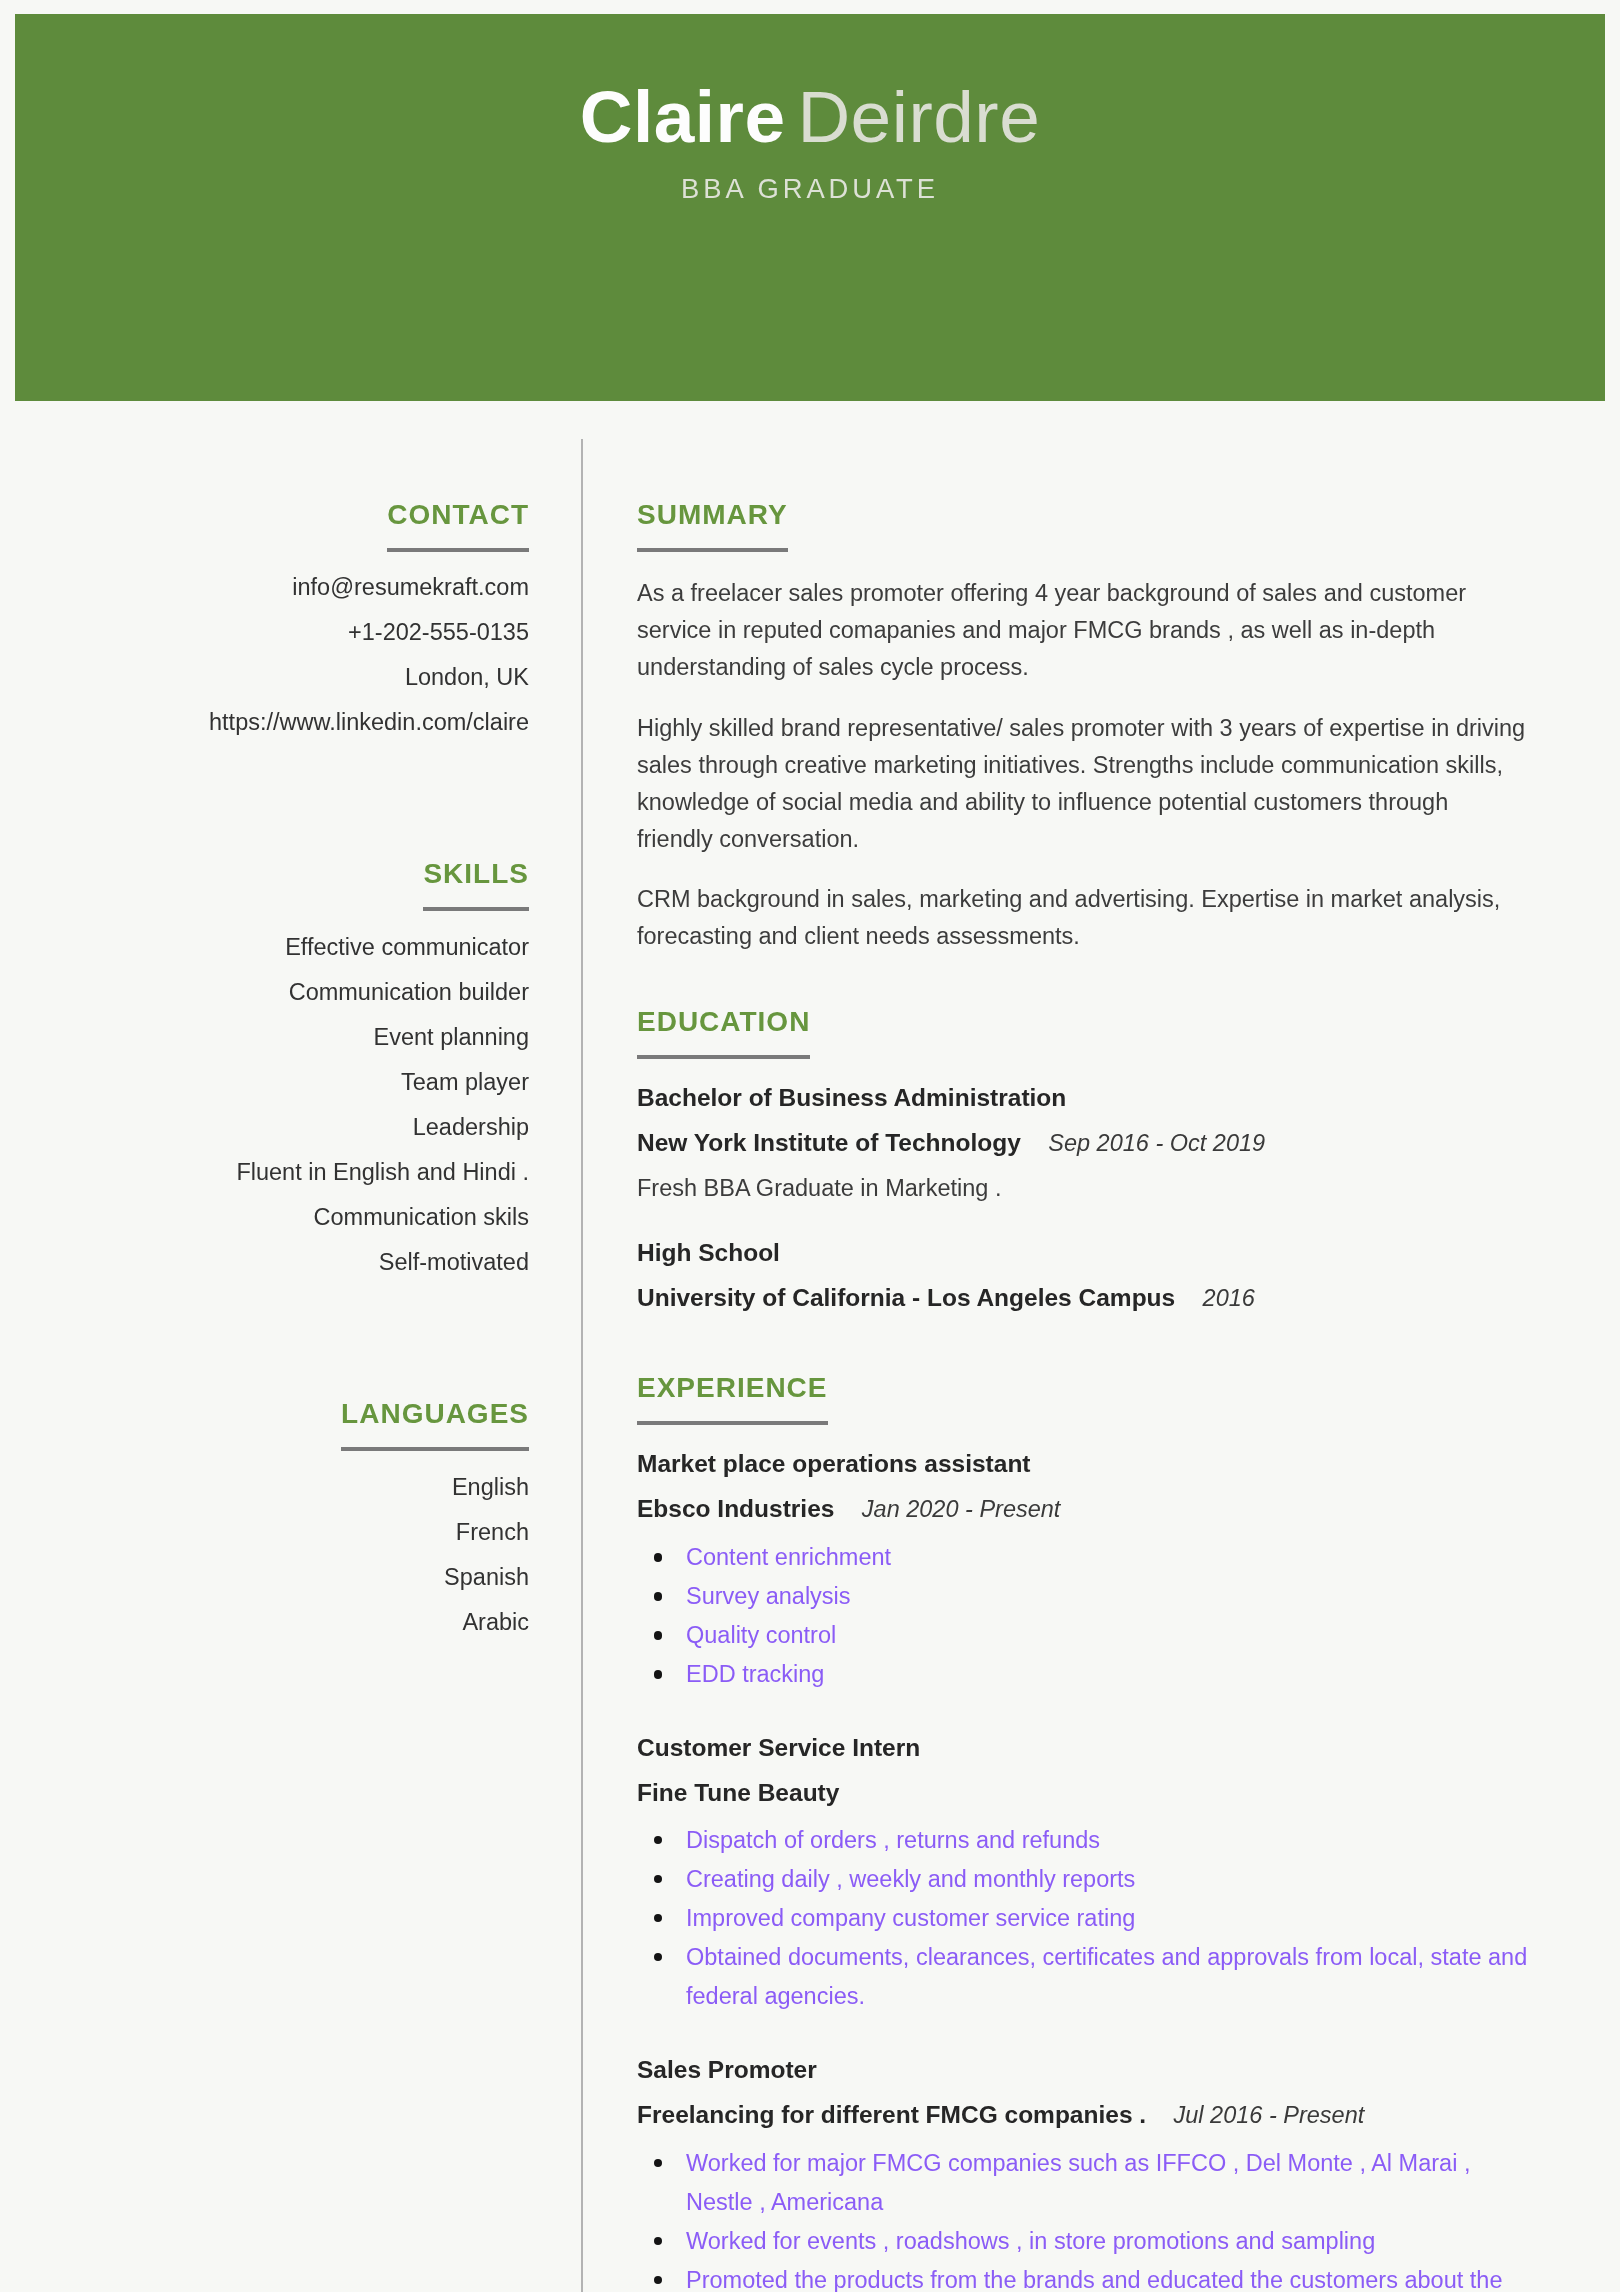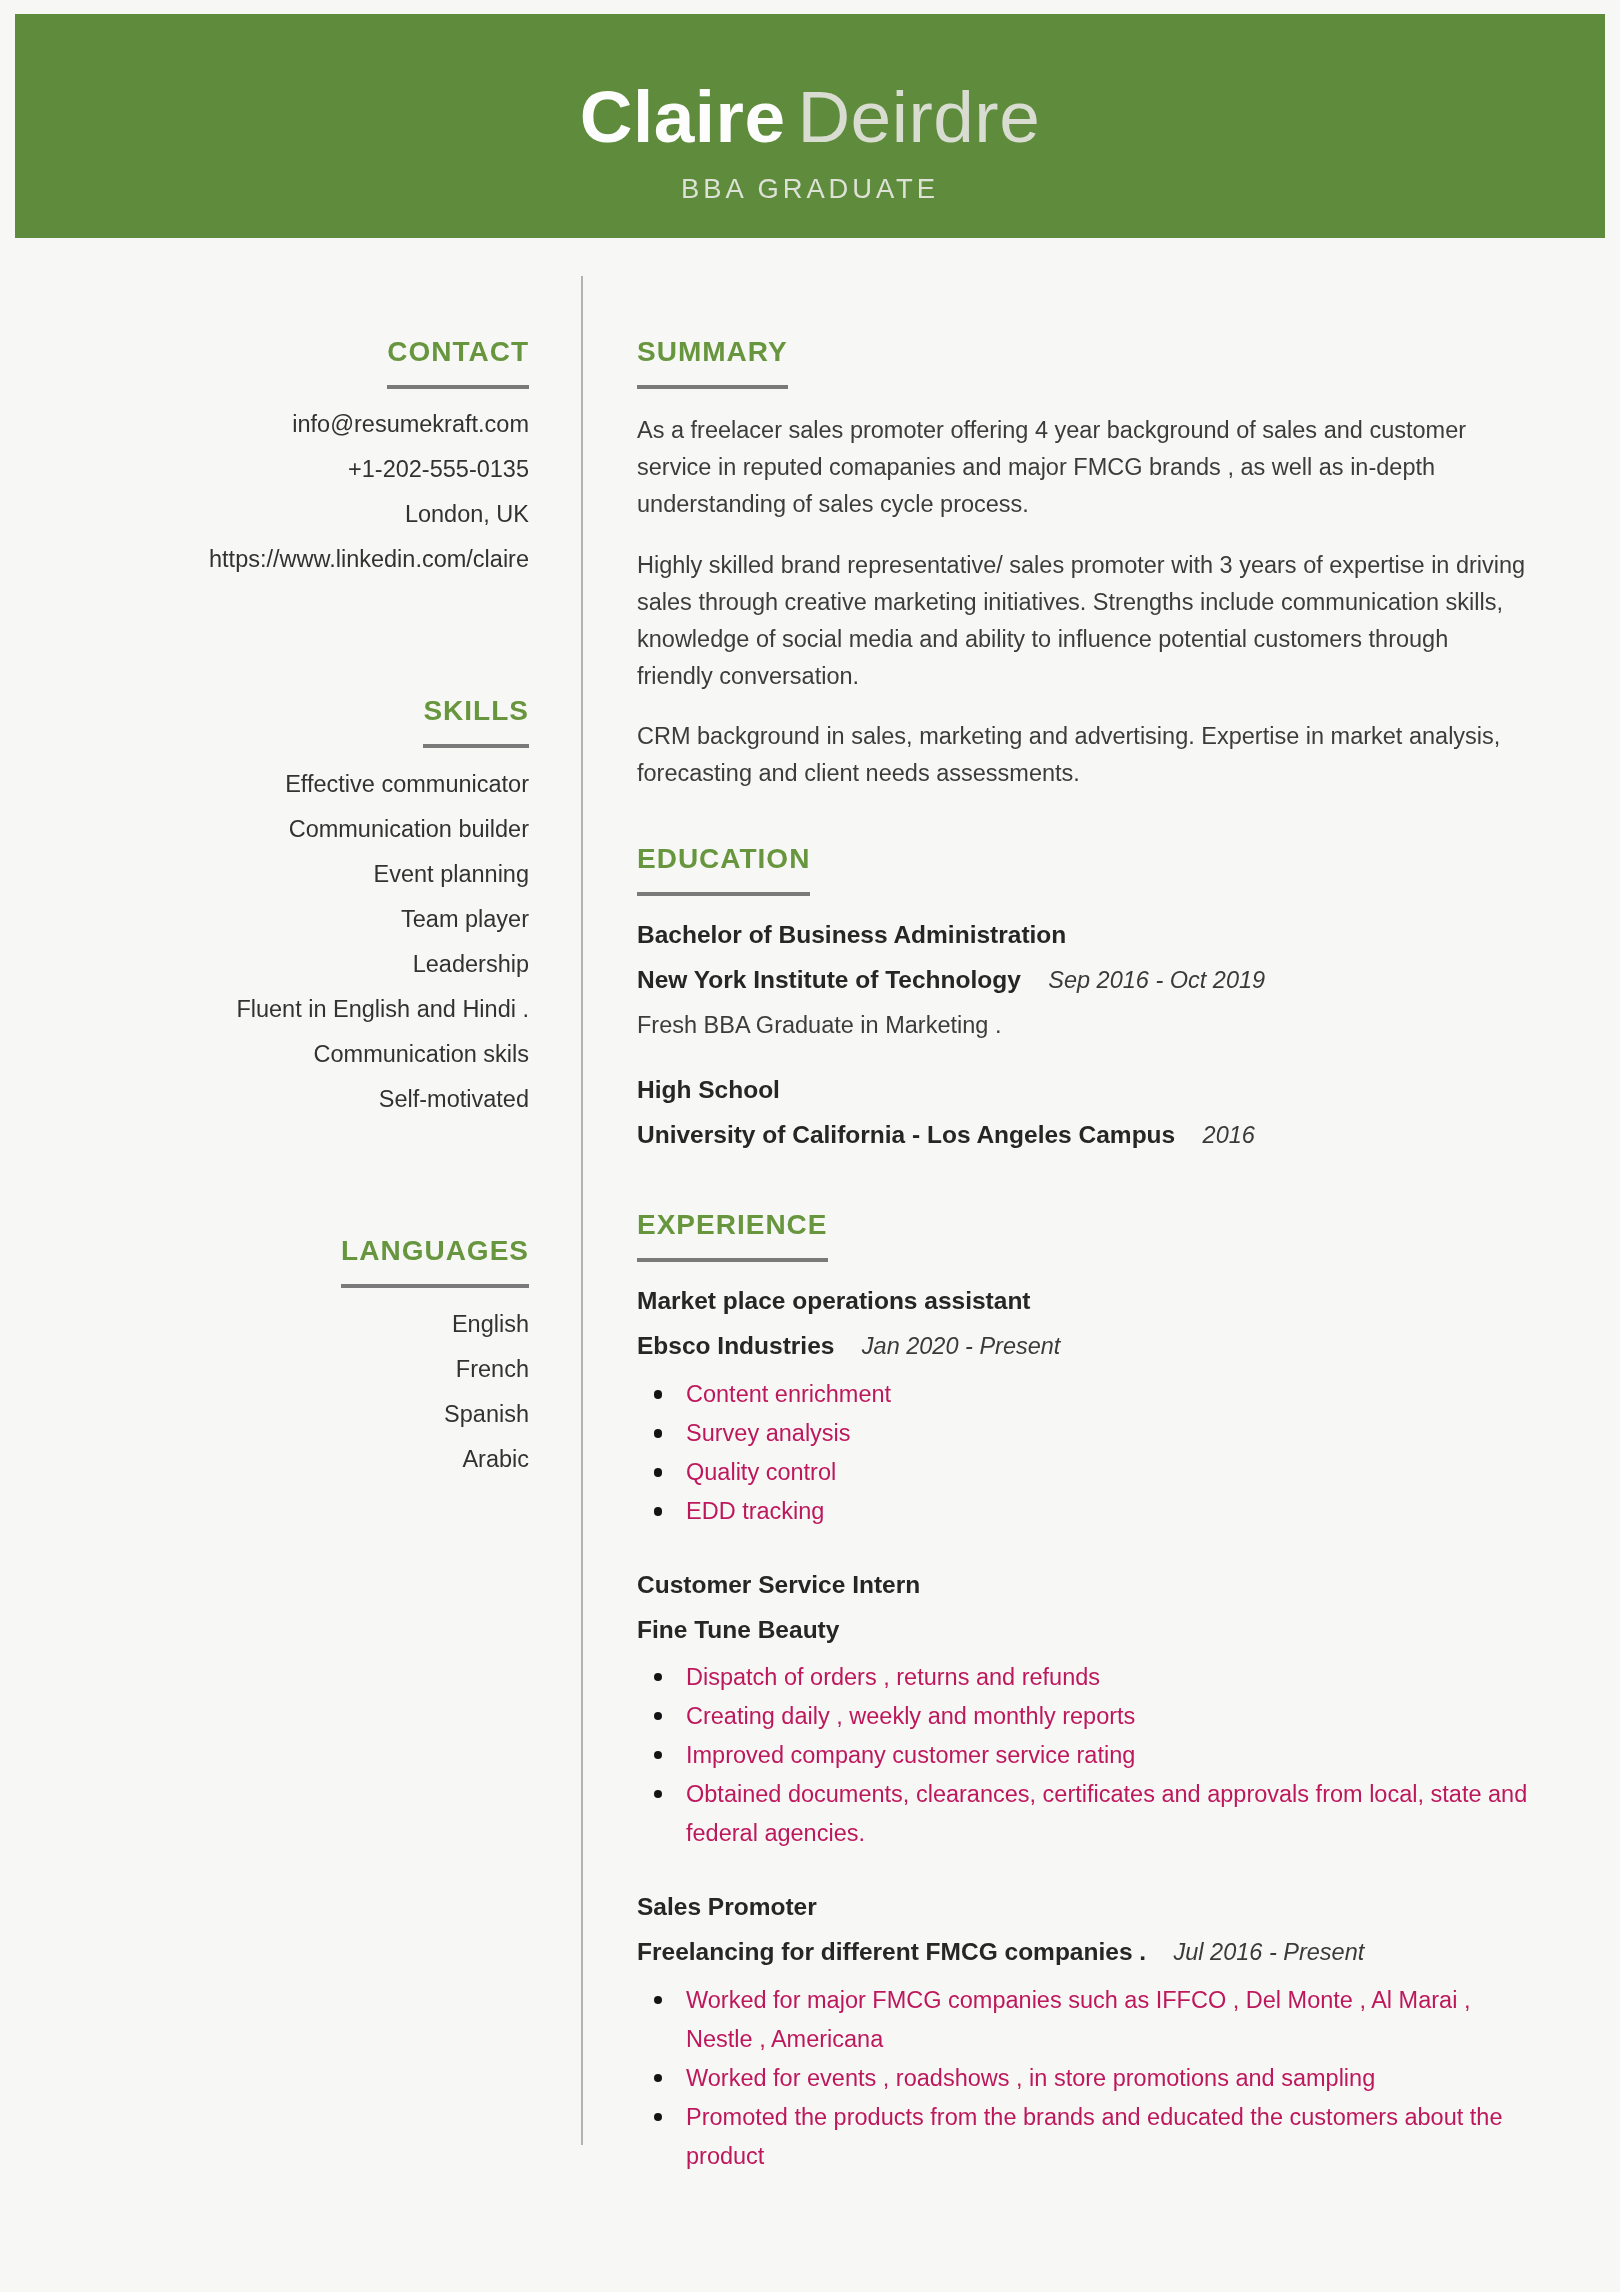--- a/index.html
+++ b/index.html
@@ -8,21 +8,21 @@
     background:#f7f8f5;
     font-family:"Liberation Sans","DejaVu Sans",sans-serif;
     color:#3c3c3c;
     -webkit-font-smoothing:antialiased;
   }
   .page { position:relative; width:1620px; min-height:2293px; overflow:hidden; }
 
   
   .banner {
     margin:13.7px 14.7px 0 14.7px;
-    height:224px;
+    height:387px;
     background:#5e8b3c;
     text-align:center;
   }
   .name { padding-top:63px; font-size:73px; line-height:1.1; letter-spacing:0.5px; }
   .name .first { font-weight:700; color:#fdfdfd; }
   .name .last  { font-weight:400; color:#d9ddd1; margin-left:11.8px; }
   .banner-subtitle {
     margin-top:15.7px; font-size:27.4px; letter-spacing:3.9px;
     color:#dde1d6; font-weight:400;
   }
@@ -58,21 +58,21 @@
 
   .entry { margin-top:19.6px; font-size:24.5px; line-height:45px; }
   .entry:first-of-type { margin-top:15.7px; }
   .bold-line { font-weight:700; color:#262626; }
   .date { font-style:italic; font-weight:400; color:#3a3a3a; font-size:23.5px; margin-left:27.4px; }
   .note { font-size:23.5px; color:#3c3c3c; }
 
   .job { margin-top:31px; }
   .job:first-of-type { margin-top:15.7px; }
   .job-head { font-size:24.5px; line-height:45px; font-weight:700; color:#262626; }
-  .bullets { list-style:none; margin:5.9px 0 0; padding:0; font-size:23.5px; line-height:39px; color:#be185d; }
+  .bullets { list-style:none; margin:5.9px 0 0; padding:0; font-size:23.5px; line-height:39px; color:#8b5cf6; }
   .bullets li { position:relative; padding-left:49px; }
   .bullets li::before {
     content:""; position:absolute; left:16.7px; top:14.7px;
     width:8.8px; height:8.8px; border-radius:50%; background:#141414;
   }
 </style>
 </head>
 <body>
 
 <div class="page">

